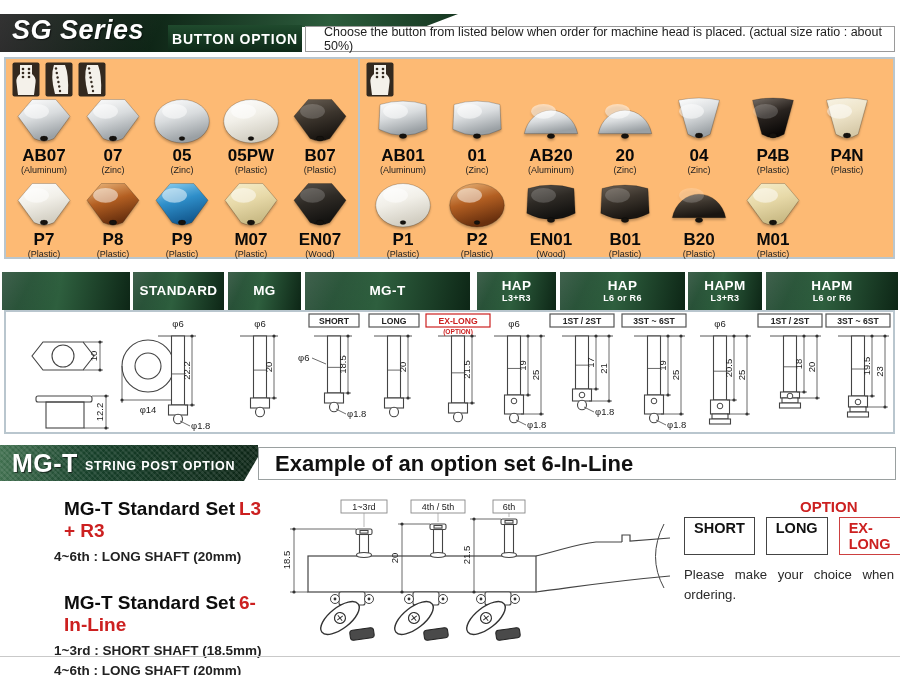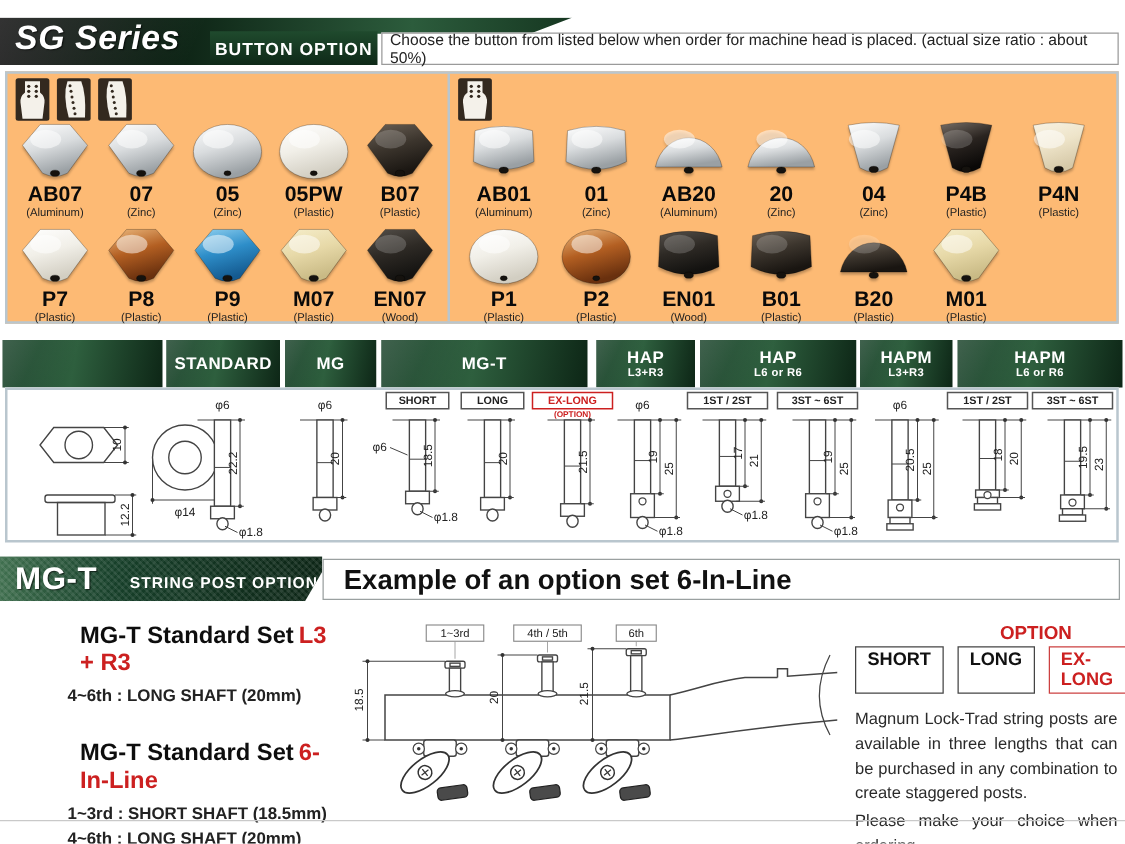--- a/index.html
+++ b/index.html
@@ -14,21 +14,21 @@
   .hdr-band:after{content:"";position:absolute;inset:0;
     background:linear-gradient(115deg,rgba(255,255,255,.20) 0%,rgba(255,255,255,0) 35%);}
   .hdr-series{position:absolute;left:12px;top:15px;font-size:27px;font-weight:bold;
     font-style:italic;color:#fff;z-index:3;text-shadow:1px 1px 1px rgba(0,0,0,.6);letter-spacing:.5px;}
   .hdr-btnopt{position:absolute;left:168px;top:25px;width:134px;height:27px;z-index:2;
     background:linear-gradient(180deg,#1f4a2d 0%,#0e2918 100%);
     display:flex;align-items:center;justify-content:center;color:#fff;
     font-weight:bold;font-size:14px;letter-spacing:.8px;}
   .hdr-note{position:absolute;left:305px;top:26px;width:590px;height:26px;
     border:1px solid #9a9a9a;box-sizing:border-box;display:flex;align-items:center;
-    padding-left:6px;font-size:12.5px;color:#222;background:#fff;}
+    padding-left:18px;font-size:12.5px;color:#222;background:#fff;}
 
   
   .panels{position:absolute;left:4px;top:57px;width:891px;height:202px;
     border:2px solid #b9c6ce;box-sizing:border-box;display:flex;background:#fdba74;}
   .panel{position:relative;width:352px;}
   .panel-r{flex:1;border-left:2px solid #b9c6ce;}
   .hs-icons{position:absolute;top:3px;left:6px;display:flex;gap:5px;}
   .btn-row{position:absolute;left:6px;right:6px;display:flex;justify-content:space-between;}
   .row1{top:36px;} .row2{top:120px;}
   .btn-row.packed{justify-content:flex-start;}
@@ -55,21 +55,21 @@
   
   .mgt-banner{position:absolute;left:0;top:445px;width:258px;height:36px;
     display:flex;align-items:center;color:#fff;
     background:
       repeating-linear-gradient(45deg,rgba(255,255,255,.08) 0 2px,rgba(0,0,0,0) 2px 4px),
       repeating-linear-gradient(-45deg,rgba(255,255,255,.05) 0 2px,rgba(0,0,0,0) 2px 4px),
       linear-gradient(100deg,#40704f 0%,#17402a 35%,#0c2415 100%);
     clip-path:polygon(0 0,258px 0,258px 12px,244px 36px,0 36px);}
   .mgt-title{font-size:25px;font-weight:bold;margin-left:12px;letter-spacing:.5px;
     text-shadow:1px 1px 1px rgba(0,0,0,.6);}
-  .mgt-sub{font-size:12.5px;font-weight:bold;margin-left:26px;letter-spacing:.8px;margin-top:6px;}
+  .mgt-sub{font-size:12.5px;font-weight:bold;margin-left:7px;letter-spacing:.8px;margin-top:6px;}
   .example-box{position:absolute;left:258px;top:447px;width:638px;height:33px;
     border:1px solid #9aa0a0;box-sizing:border-box;background:#fff;display:flex;
     align-items:center;padding-left:16px;font-size:22px;font-weight:bold;color:#111;}
   .mgt-sets{position:absolute;left:26px;top:498px;width:250px;}
   .set-h{font-size:19px;font-weight:bold;color:#0d0d0d;margin-bottom:5px;margin-left:38px;}
   .set-h .red{margin-left:4px;}
   .red{color:#cc2020;}
   .set-line{font-size:13.5px;font-weight:bold;color:#222;padding-left:28px;line-height:20px;}
   .set2{margin-top:25px;}
   .mgt-svg{position:absolute;left:278px;top:492px;}
@@ -906,18 +906,17 @@
       </g>
   </svg>
 
   <div class="mgt-opts">
     <div class="opt-tag red">OPTION</div>
     <div class="opt-boxes">
       <div class="opt-box">SHORT</div>
       <div class="opt-box">LONG</div>
       <div class="opt-box opt-red">EX-LONG</div>
     </div>
-    <p class="opt-text">Magnum Lock-Trad string posts are available in three lengths that can be purchased in any combination to create staggered posts.</p>
     <p class="opt-text">Please make your choice when ordering.</p>
   </div>
 
   <div class="bottom-rule"></div>
 </div>
 
 </body></html>

